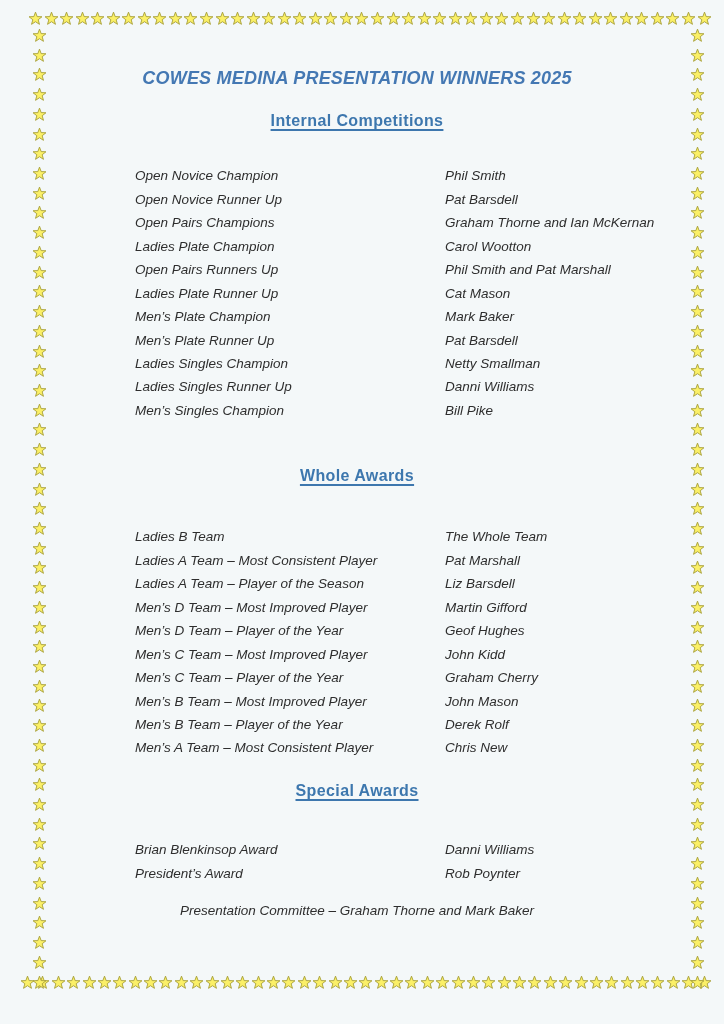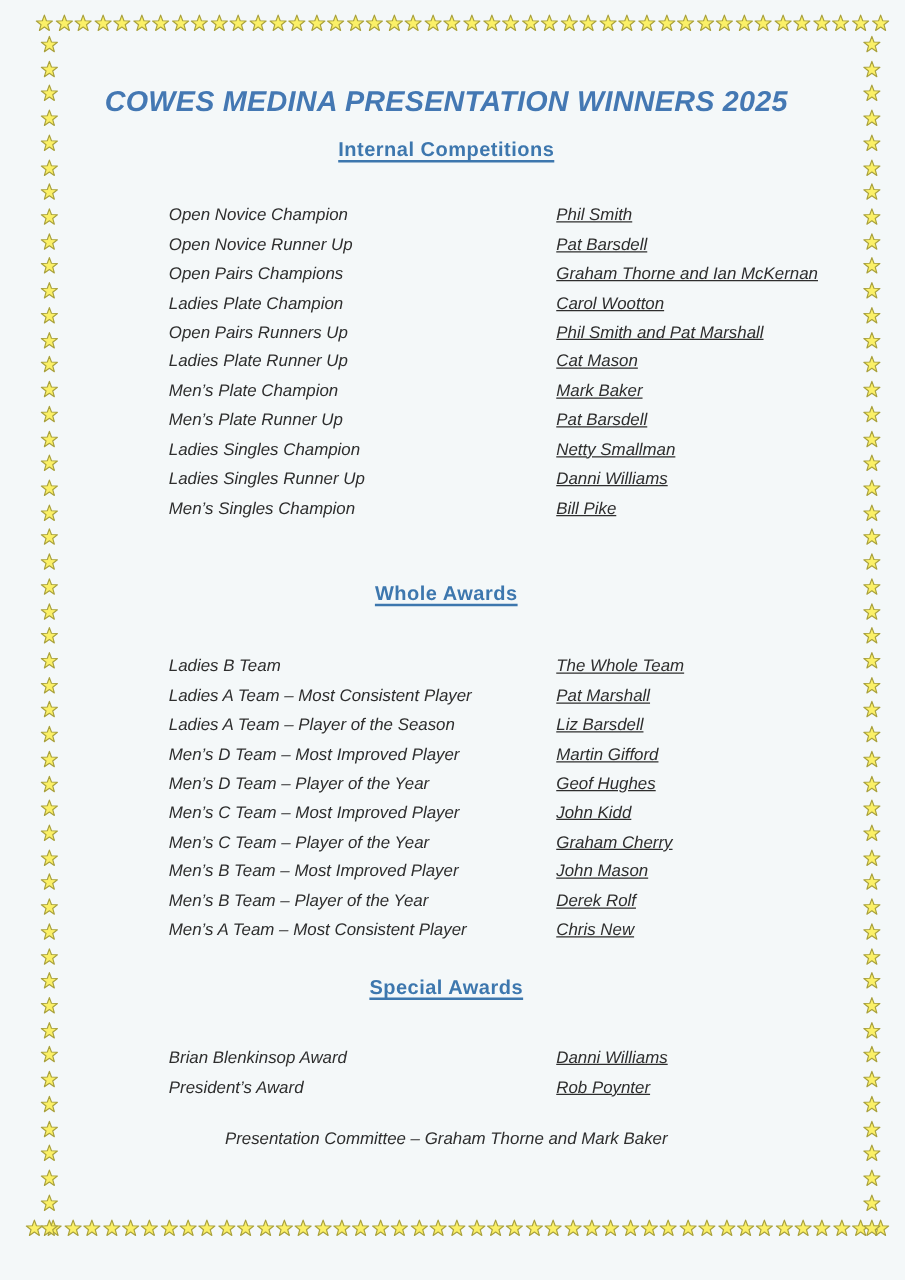--- a/index.html
+++ b/index.html
@@ -25,21 +25,21 @@
   #border-top    { left:28px; right:12px; top:10px; }
   #border-bottom { left:20px; right:12px; top:974px; }
   #border-left   { left:31px; top:28px; bottom:34px; }
   #border-right  { left:689px; top:28px; bottom:34px; }
   .star-icon { display:block; }
 
   
   .page-title {
     position:absolute; top:68px; left:0; right:10px;
     margin:0; text-align:center;
-    font-size:23px; font-weight:bold; font-style:italic;
+    font-size:18px; font-weight:bold; font-style:italic;
     letter-spacing:0.2px;
     color:#4478b3;
   }
   .section-heading {
     position:absolute; left:0; right:10px;
     margin:0; text-align:center;
     font-size:16px; font-weight:bold;
     letter-spacing:0.4px;
     color:#3d77ae;
     text-decoration:underline;
@@ -50,26 +50,26 @@
   #heading-team     { top:467px; }
   #heading-special  { top:782px; }
 
   
   .rows { position:absolute; left:0; right:0; }
   #rows-internal { top:160px; }
   #rows-team     { top:521px; }
   #rows-special  { top:834px; }
   .row {
     height:23.45px;
-    display:flex; align-items:center;
+    display:flex; align-items:flex-end;
     font-style:italic; font-size:13.5px;
     white-space:nowrap;
   }
   .row .label  { flex:none; margin-left:135px; width:310px; }
-  .row .winner { flex:none;text-decoration:underline; }
+  .row .winner { flex:none; }
 
   
   .committee {
     position:absolute; top:903px; left:0; right:10px;
     text-align:center;
     font-style:italic; font-size:13.5px;
   }
 </style>
 </head>
 <body>

